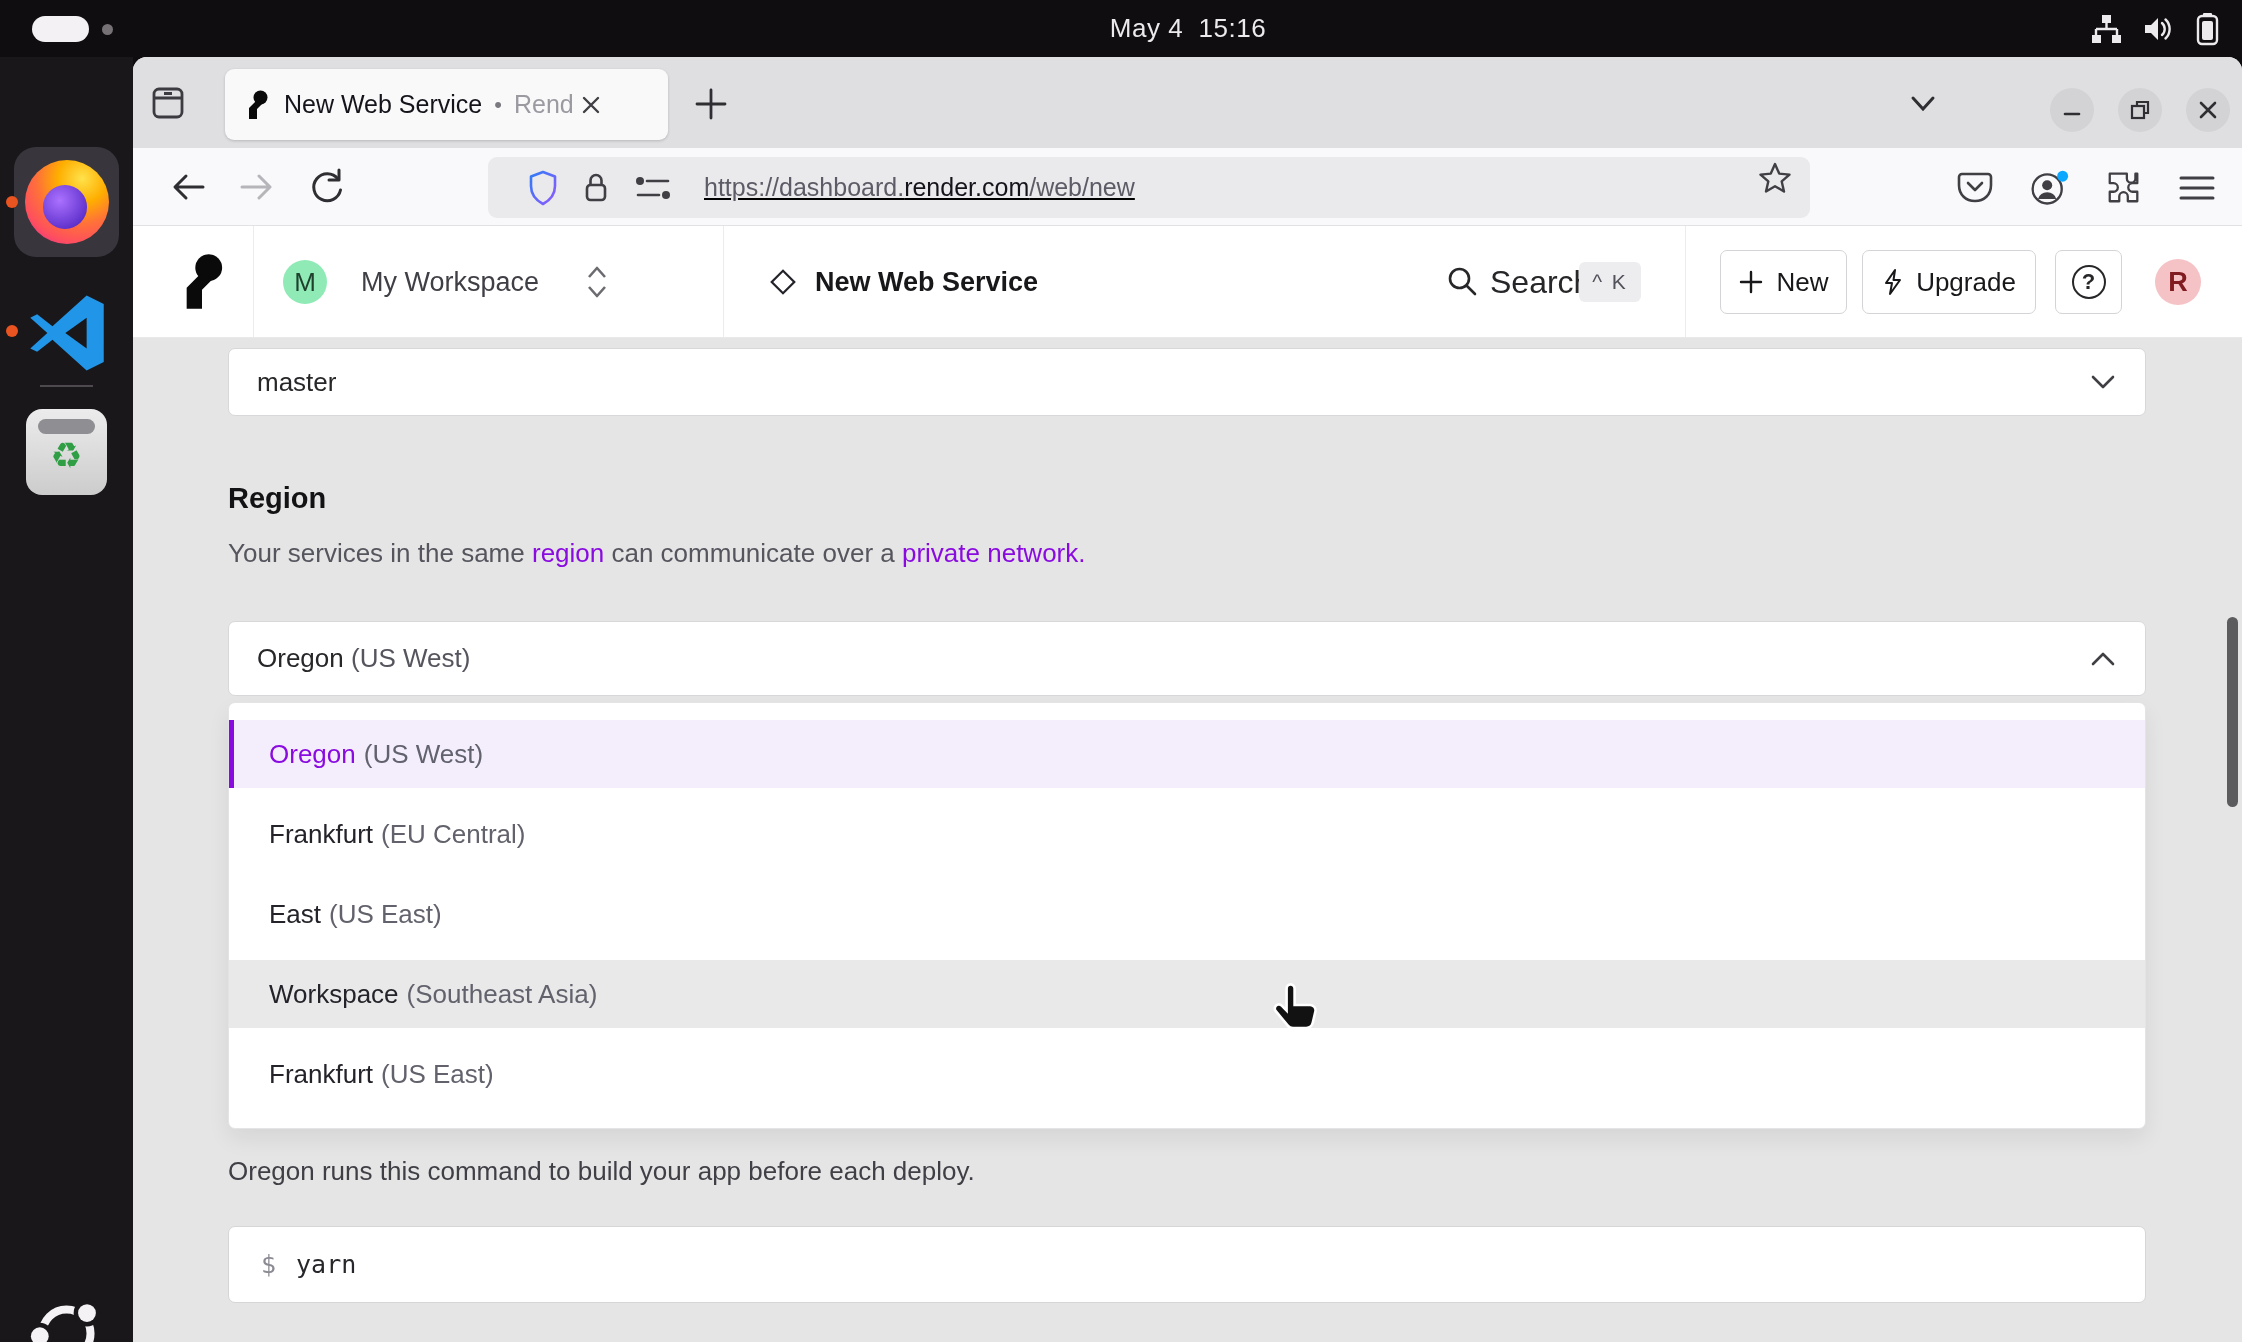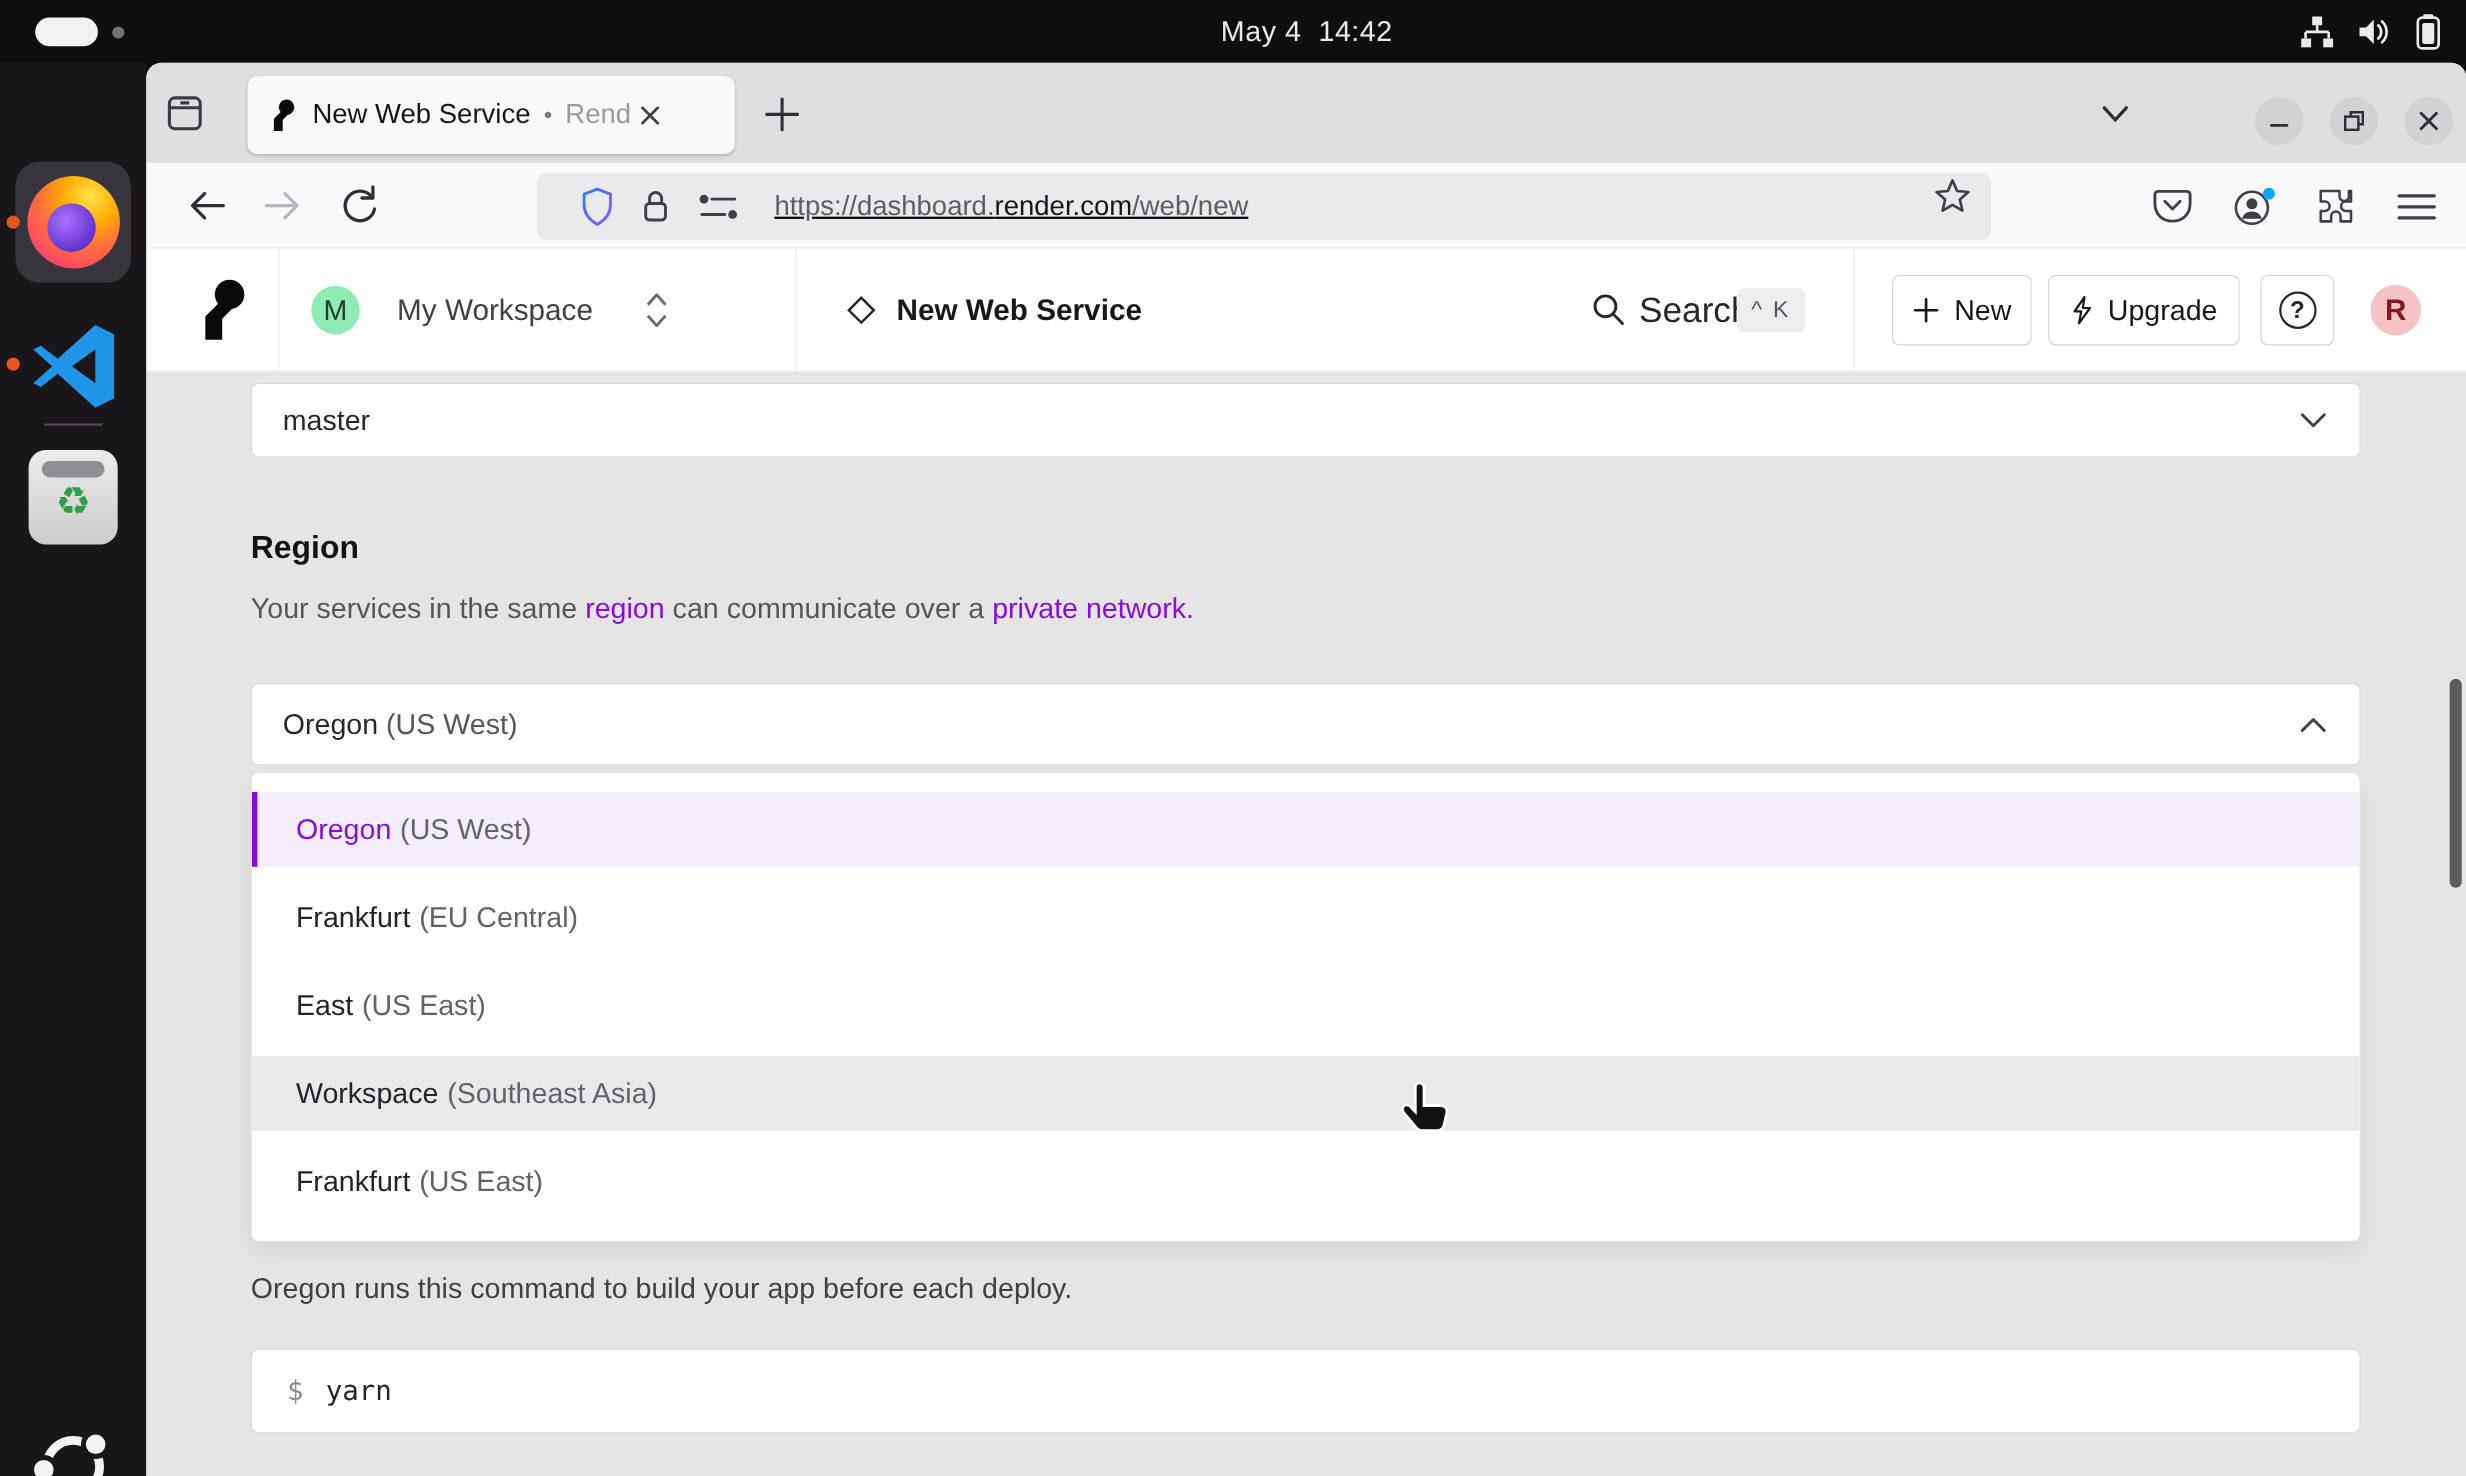--- a/index.html
+++ b/index.html
@@ -106,21 +106,21 @@
 </head>
 <body>
 
 <div id="stage">
 
   <div class="topbar">
     <div class="act-pill"></div>
     <div class="act-dot"></div>
     <div class="clock">
       <span>May 4</span>&nbsp;
-      <span>14:42</span>
+      <span>15:16</span>
     </div>
     <div class="sysicons">
       <svg width="32" height="32" viewBox="0 0 32 32">
         <rect x="12" y="2" width="9" height="8" fill="#eceaec"></rect>
         <path d="M16.5 10 v6 M6 16 h21 M6 16 v6 M27 16 v6" stroke="#eceaec" stroke-width="2.4" fill="none"></path>
         <rect x="2" y="22" width="9" height="8" fill="#eceaec"></rect>
         <rect x="22" y="22" width="9" height="8" fill="#eceaec"></rect>
       </svg>
       <svg width="32" height="32" viewBox="0 0 32 32">
         <polygon points="3,12 9,12 16,5 16,27 9,20 3,20" fill="#eceaec"></polygon>

